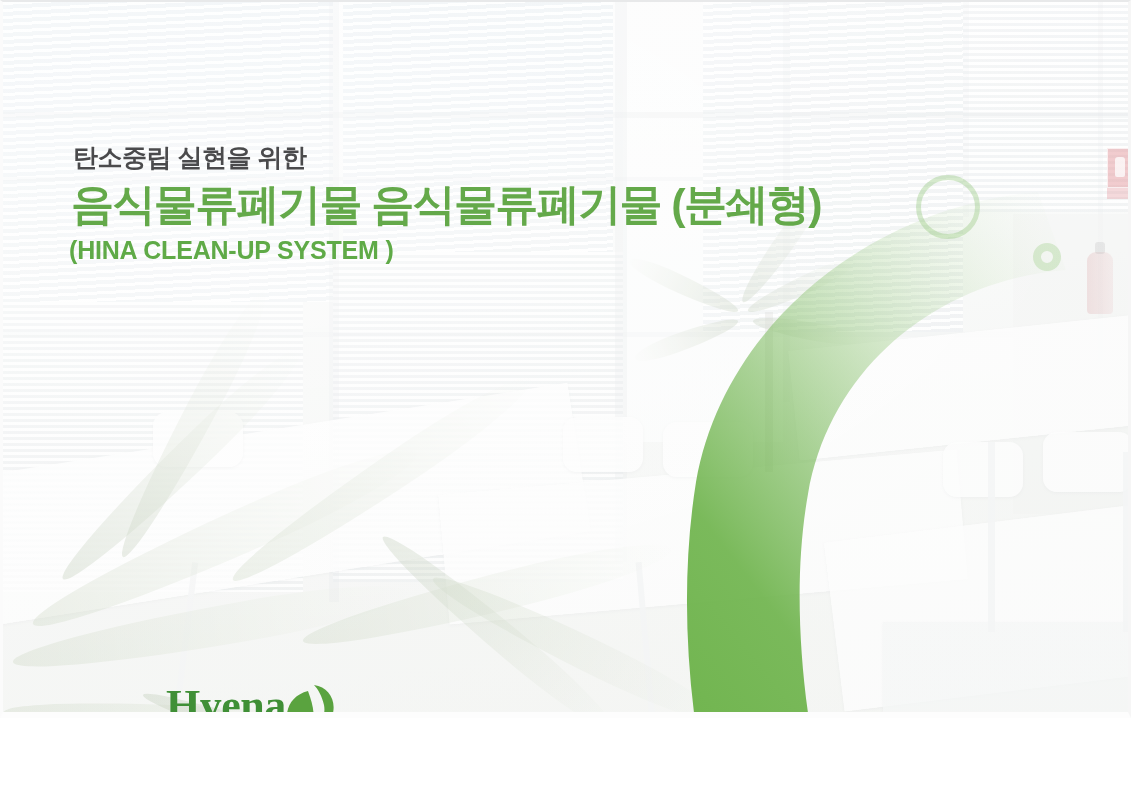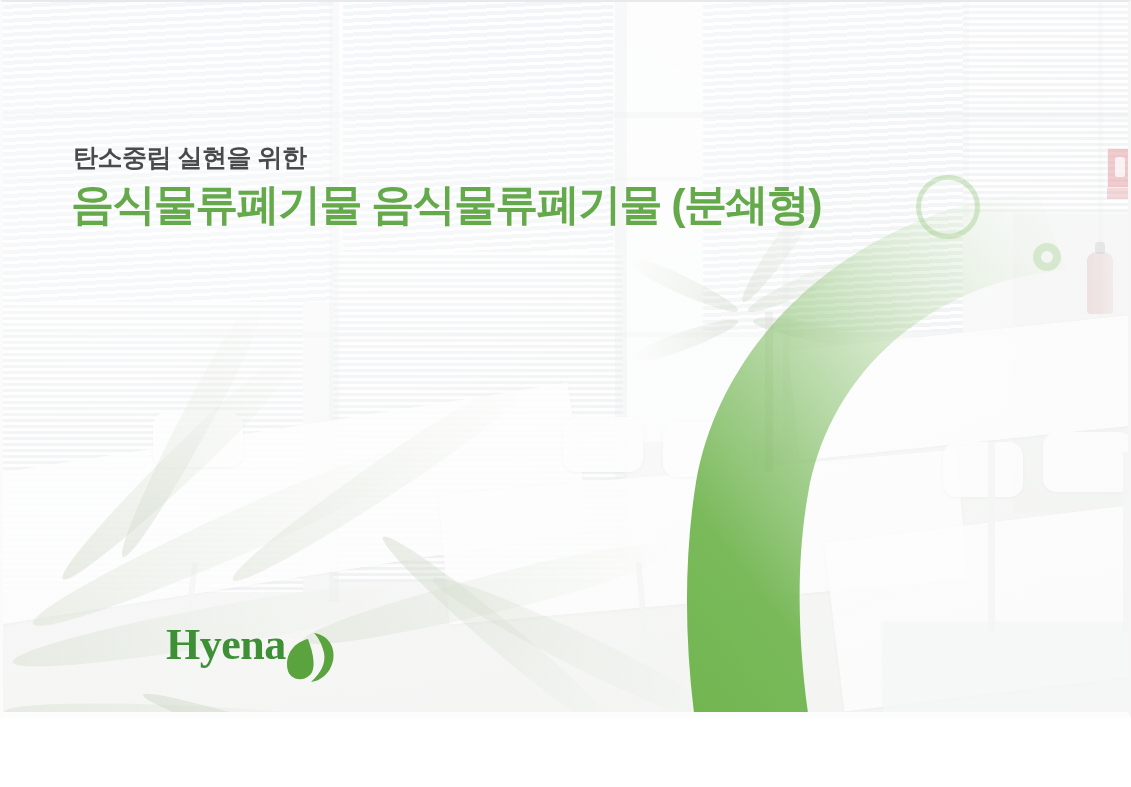--- a/index.html
+++ b/index.html
@@ -232,22 +232,23 @@
     letter-spacing: -0.2px;
     line-height: 1.3;
     margin: 4px 0 0 -2px;
     white-space: nowrap;
   }
 
   
   .logo {
     position: absolute;
     left: 163px;
-    top: 621px;
+    top: 673px;
     display: flex;
+    align-items: center;
     z-index: 30;
   }
   .logo-word {
     font-family: "Liberation Serif", serif;
     font-size: 44px;
     font-weight: bold;
     color: #3f8f36;
     letter-spacing: -0.5px;
     line-height: 1;
     margin-right: -6px;
@@ -367,20 +368,21 @@
                L 255 645
                C 232 540, 224 432, 240 342
                C 262 215, 370 128, 498 118
                Z" fill="url(#arcFade)"></path>
     </svg>
   </div>
 
   <div class="title-block">
     <div class="eyebrow">탄소중립 실현을 위한</div>
     <div class="headline">음식물류폐기물 음식물류폐기물 (분쇄형)</div>
+    <div class="subline">(HINA CLEAN-UP SYSTEM )</div>
   </div>
 
   <div class="logo">
     <span class="logo-word">Hyena</span>
     <svg class="logo-mark" viewBox="0 0 60 60">
 
       <path d="M30 14 C14 18, 6 32, 10 46 C13 55, 25 57, 32 50 C38 44, 36 30, 30 14 Z" fill="#5aa33f"></path>
 
       <path d="M36 8 C50 10, 58 22, 55 36 C52 49, 42 56, 33 57 C43 48, 48 38, 46 28 C44 19, 40 12, 36 8 Z" fill="#5aa33f"></path>
     </svg>

